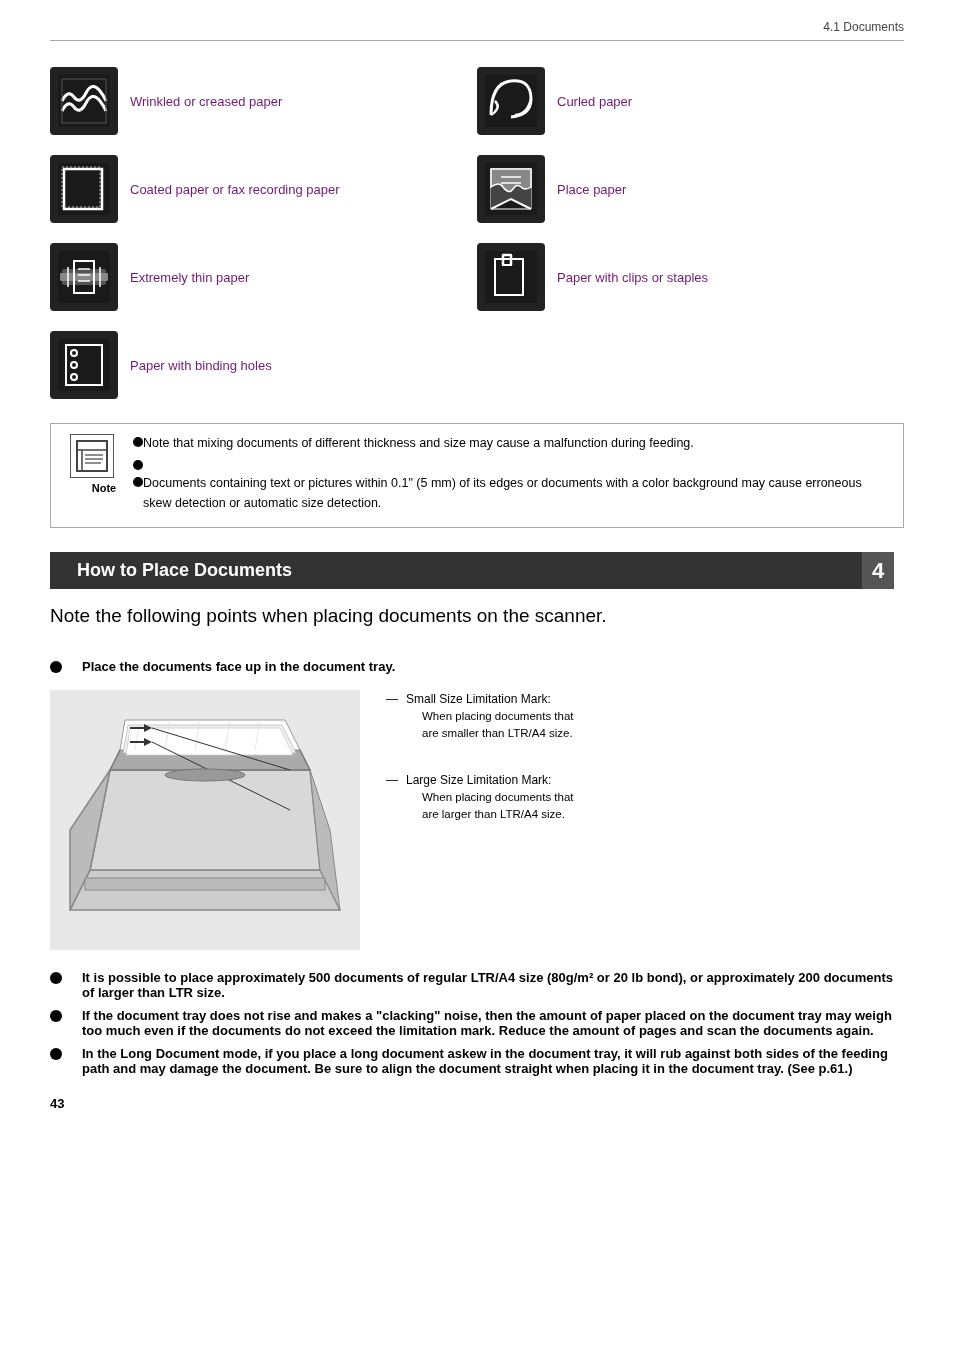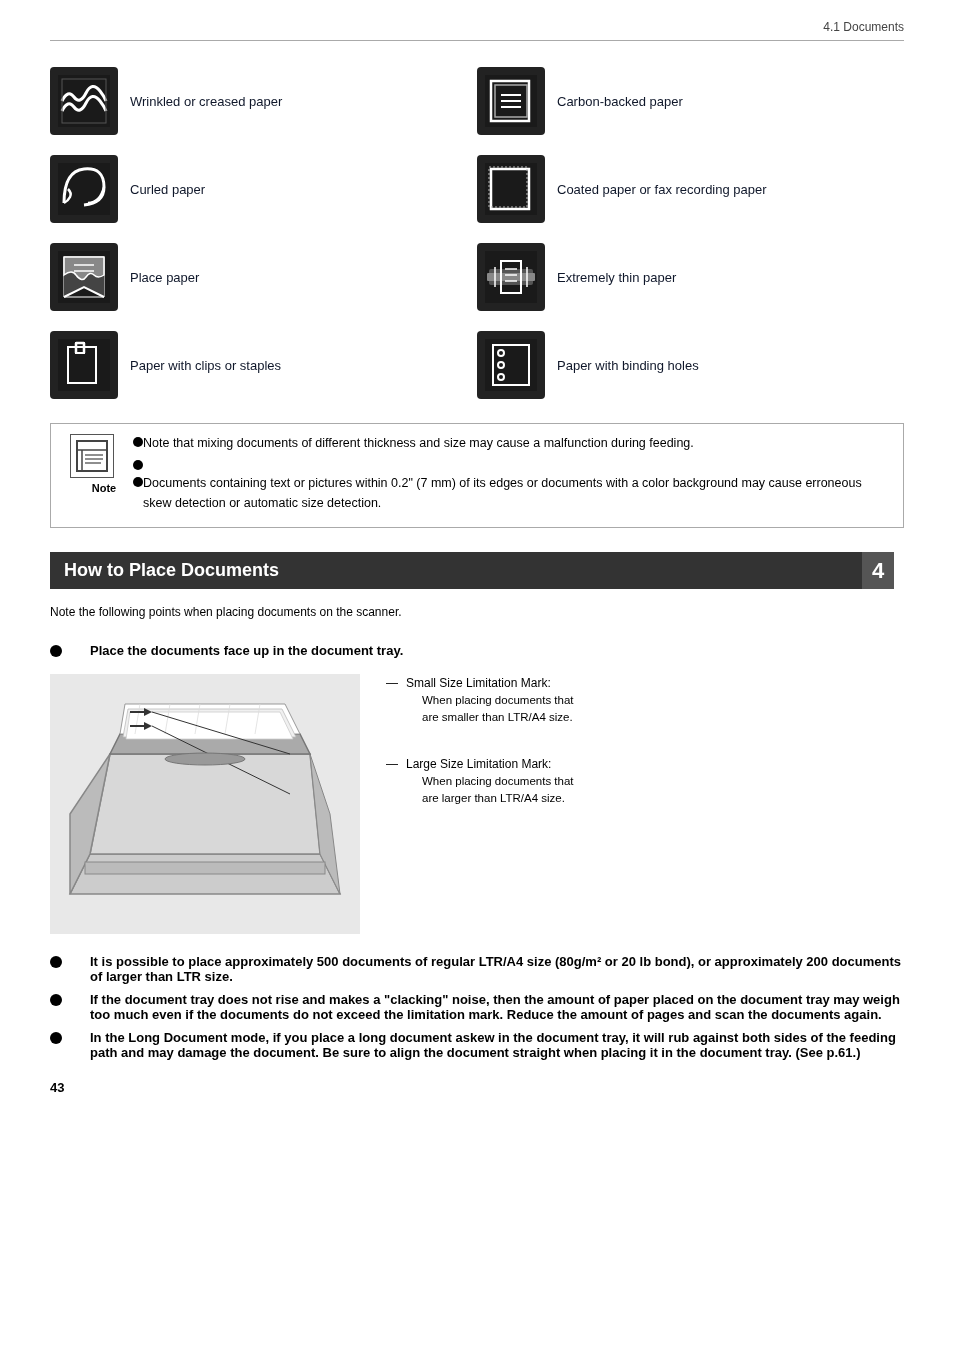--- a/index.html
+++ b/index.html
@@ -57,21 +57,21 @@
       overflow: hidden;
     }
 
     .doc-icon svg {
       width: 60px;
       height: 60px;
     }
 
     .doc-label {
       font-size: 13px;
-      color: #0f172a;
+      color: #701a75;
     }
 
     
     .note-box {
       border: 1.5px solid #aaa;
       padding: 10px 14px;
       margin-bottom: 24px;
       display: flex;
       gap: 14px;
       align-items: flex-start;
@@ -122,49 +122,49 @@
       flex-shrink: 0;
       margin-top: 3px;
     }
 
     
     .section-heading {
       background: #333;
       color: #fff;
       font-size: 18px;
       font-weight: bold;
-      padding: 8px 14px;
+      padding: 8px 27px;
       margin-bottom: 16px;
       position: relative;
     }
 
     .section-tab {
       position: absolute;
       right: -20px;
       top: 0;
       background: #555;
       color: #fff;
       font-size: 22px;
       font-weight: bold;
       width: 32px;
       height: 100%;
       display: flex;
       align-items: center;
       justify-content: center;
     }
 
     .intro-text {
-      font-size: 12px;
-      margin-bottom: 24px;
+      font-size: 19px;
+      margin-bottom: 32px;
     }
 
     .bullet-item {
       display: flex;
       align-items: flex-start;
-      gap: 28px;
+      gap: 20px;
       margin-bottom: 8px;
       font-size: 13px;
       font-weight: bold;
     }
 
     .bullet-dot {
       width: 12px;
       height: 12px;
       border-radius: 50%;
       background: #000;
@@ -244,33 +244,20 @@
         <svg viewBox="0 0 60 60" fill="none">
           <rect x="4" y="4" width="52" height="52" fill="#1a1a1a"></rect>
           <path d="M8 30 Q14 18 20 26 Q26 34 32 22 Q38 10 46 20 Q50 25 52 30" stroke="#fff" stroke-width="3" fill="none"></path>
           <path d="M8 40 Q14 28 20 36 Q26 44 32 32 Q38 20 46 30 Q50 35 52 40" stroke="#fff" stroke-width="3" fill="none"></path>
           <rect x="8" y="8" width="44" height="44" fill="none" stroke="#555" stroke-width="1"></rect>
         </svg>
       </div>
       <span class="doc-label">Wrinkled or creased paper</span>
     </div>
 
-    <div class="doc-type-item">
-      <div class="doc-icon">
-        <svg viewBox="0 0 60 60" fill="none">
-          <rect x="4" y="4" width="52" height="52" fill="#1a1a1a"></rect>
-          <rect x="10" y="10" width="38" height="40" fill="none" stroke="#fff" stroke-width="2.5"></rect>
-          <rect x="14" y="14" width="32" height="32" fill="none" stroke="#aaa" stroke-width="1.5"></rect>
-          <line x1="20" y1="24" x2="40" y2="24" stroke="#fff" stroke-width="2"></line>
-          <line x1="20" y1="30" x2="40" y2="30" stroke="#fff" stroke-width="2"></line>
-          <line x1="20" y1="36" x2="40" y2="36" stroke="#fff" stroke-width="2"></line>
-        </svg>
-      </div>
-      <span class="doc-label">Carbon-backed paper</span>
-    </div>
 
     <div class="doc-type-item">
       <div class="doc-icon">
         <svg viewBox="0 0 60 60" fill="none">
           <rect x="4" y="4" width="52" height="52" fill="#1a1a1a"></rect>
           <path d="M10 44 Q10 12 30 10 Q50 8 50 28 Q50 44 30 46" stroke="#fff" stroke-width="3" fill="none"></path>
           <path d="M10 44 Q14 42 16 38 Q18 34 14 30" stroke="#fff" stroke-width="2.5" fill="none"></path>
           <path d="M50 28 Q48 36 44 40 Q40 44 34 44" stroke="#fff" stroke-width="2.5" fill="none"></path>
         </svg>
       </div>
@@ -372,21 +359,21 @@
     <div class="note-content">
       <p>
         <span class="bullet-circle"></span>
         <span>Note that mixing documents of different thickness and size may cause a malfunction during feeding.</span>
       </p>
       <p>
         <span class="bullet-circle"></span>
       </p>
       <p>
         <span class="bullet-circle"></span>
-        <span>Documents containing text or pictures within 0.2" (7 mm) of its edges or documents with a color background may cause erroneous skew detection or automatic size detection.</span>
+        <span>Documents containing text or pictures within 0.1" (5 mm) of its edges or documents with a color background may cause erroneous skew detection or automatic size detection.</span>
       </p>
     </div>
   </div>
 
   <div class="section-heading" style="position:relative; margin-right:30px;">
     <span>How to Place Documents</span>
     <div class="section-tab">4</div>
   </div>
 
   <p class="intro-text">Note the following points when placing documents on the scanner.</p>

